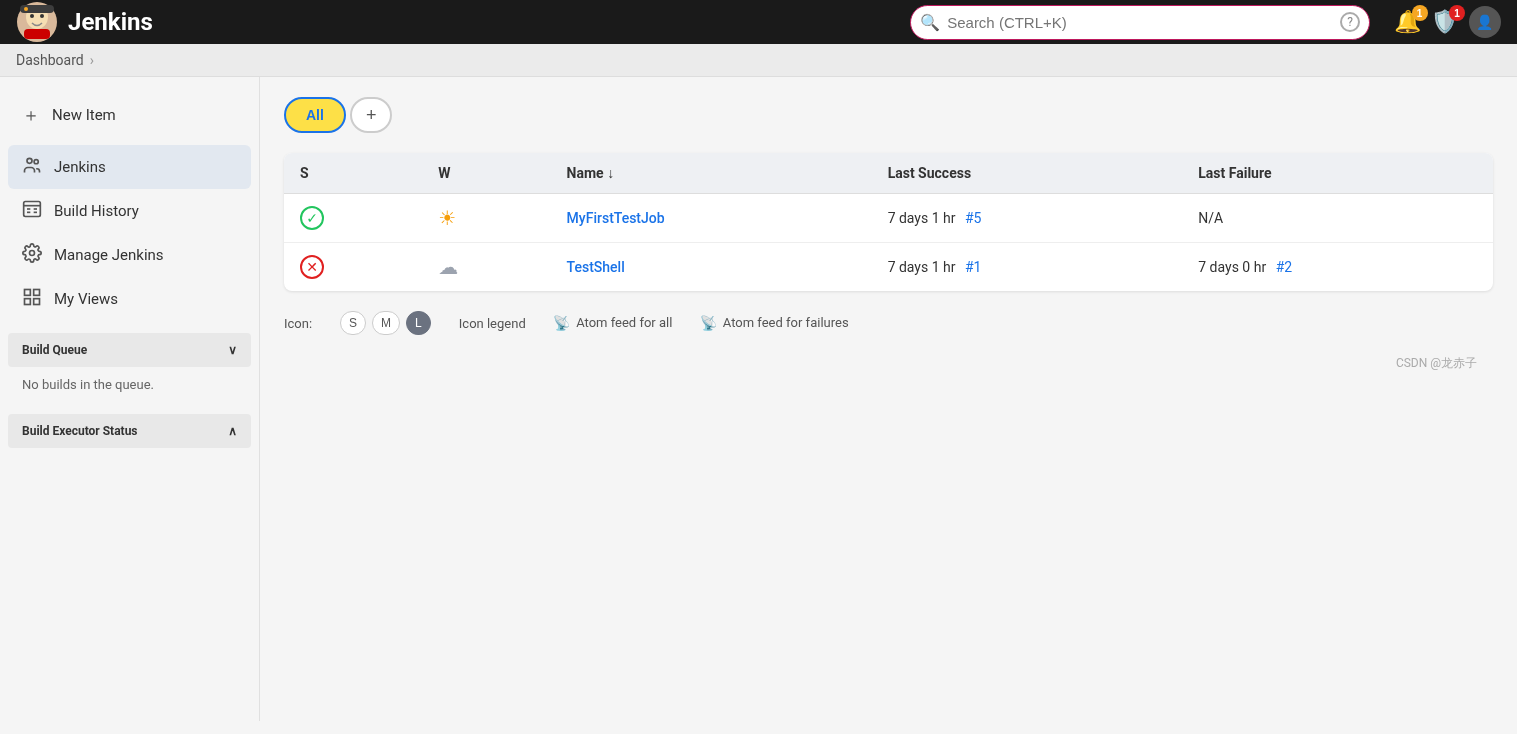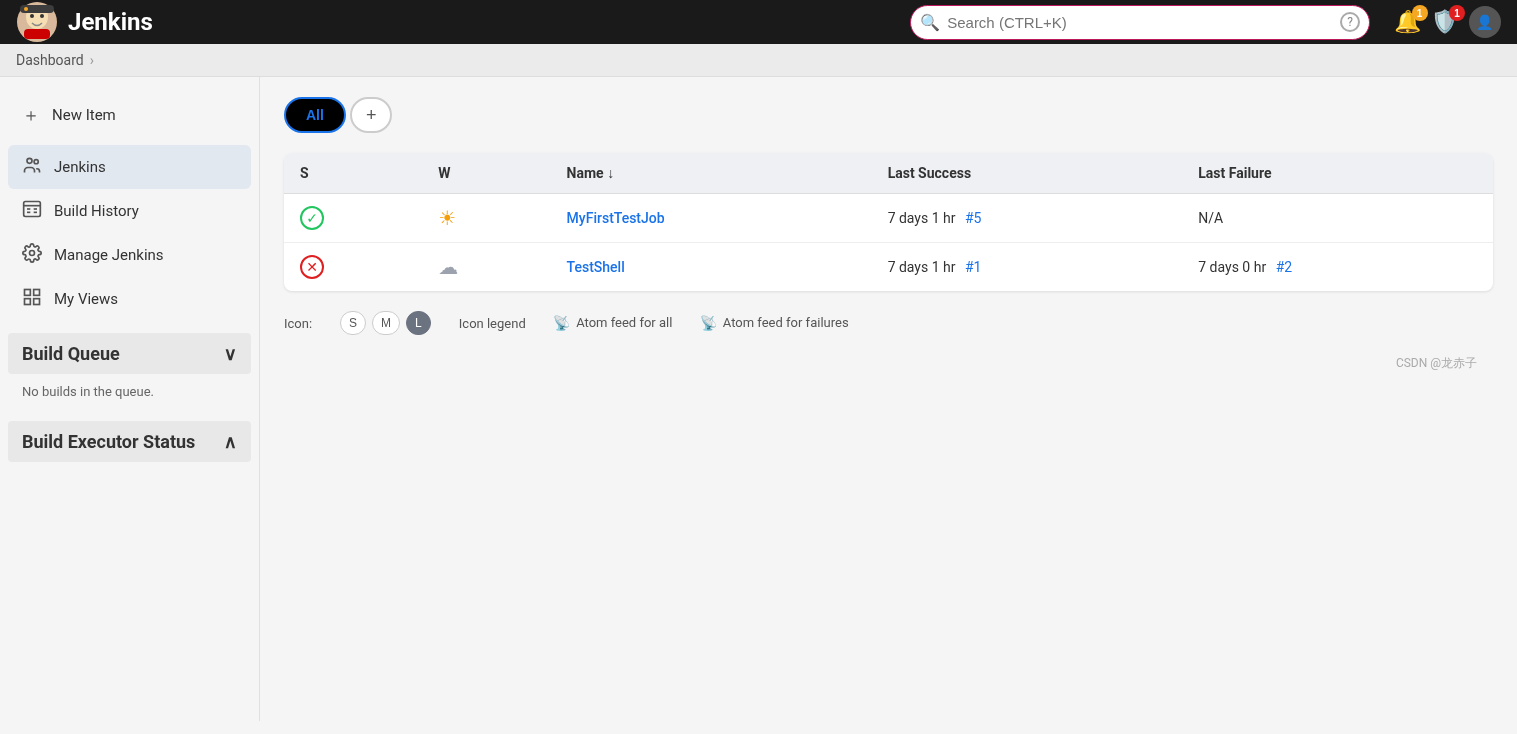--- a/index.html
+++ b/index.html
@@ -156,21 +156,21 @@
     }
     .sidebar-section-header {
       display: flex;
       align-items: flex-start;
       justify-content: space-between;
       padding: 10px 14px;
       background: #e8e8e8;
       border-radius: 4px;
       cursor: pointer;
       font-weight: bold;
-      font-size: 18px;
+      font-size: 12px;
     }
     .sidebar-section-body {
       padding: 10px 14px;
       font-size: 13px;
       color: #666;
     }
     .sidebar-section-body.expanded { display: block; }
 
     
     .content {
@@ -183,21 +183,21 @@
     .tabs-row {
       display: flex;
       align-items: center;
       gap: 4px;
       margin-bottom: 20px;
     }
     .tab-pill {
       padding: 8px 20px;
       border-radius: 20px;
       border: 2px solid #ccc;
-      background: #000000;
+      background: #fde047;
       cursor: pointer;
       font-size: 14px;
       font-weight: 600;
       color: #1a73e8;
       border-color: #1a73e8;
     }
     .tab-add {
       padding: 7px 14px;
       border-radius: 20px;
       border: 2px solid #ccc;

